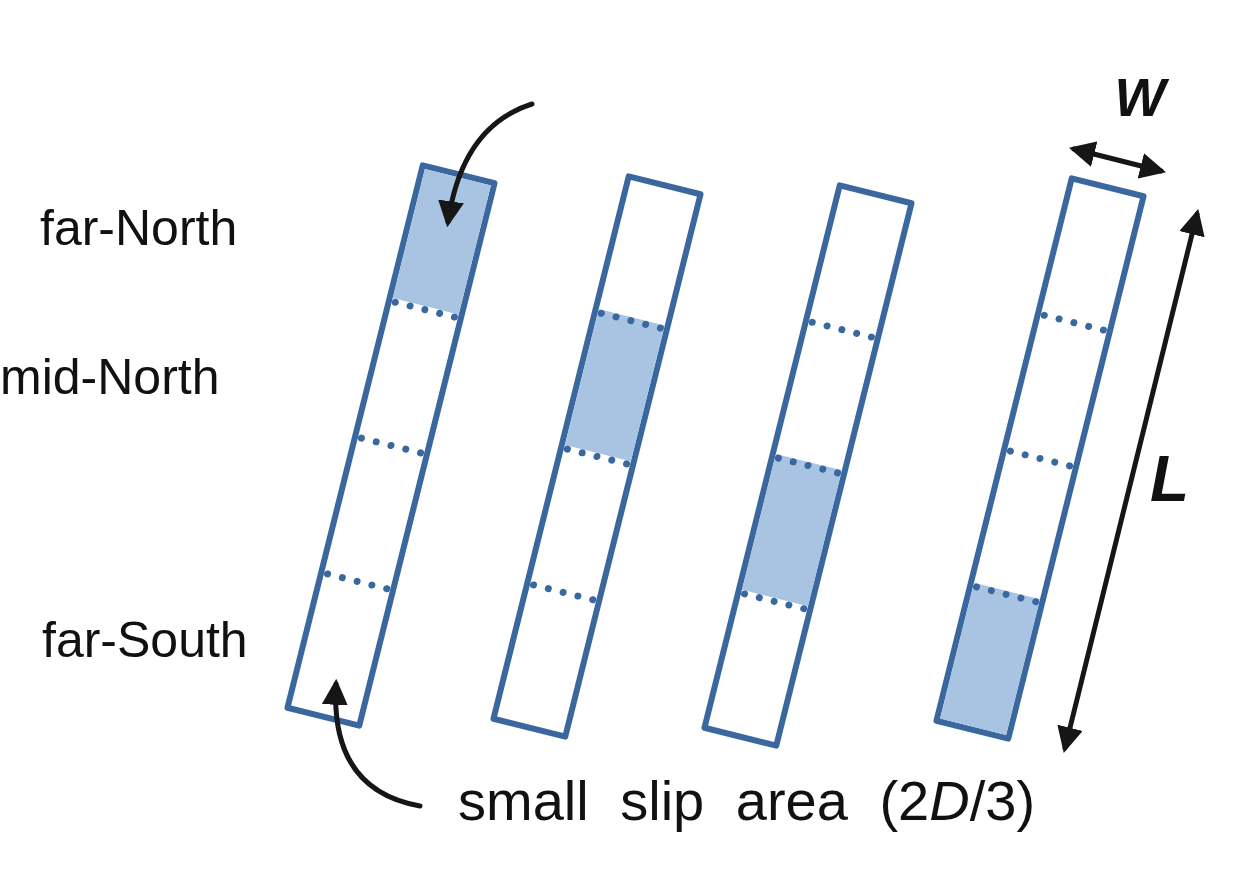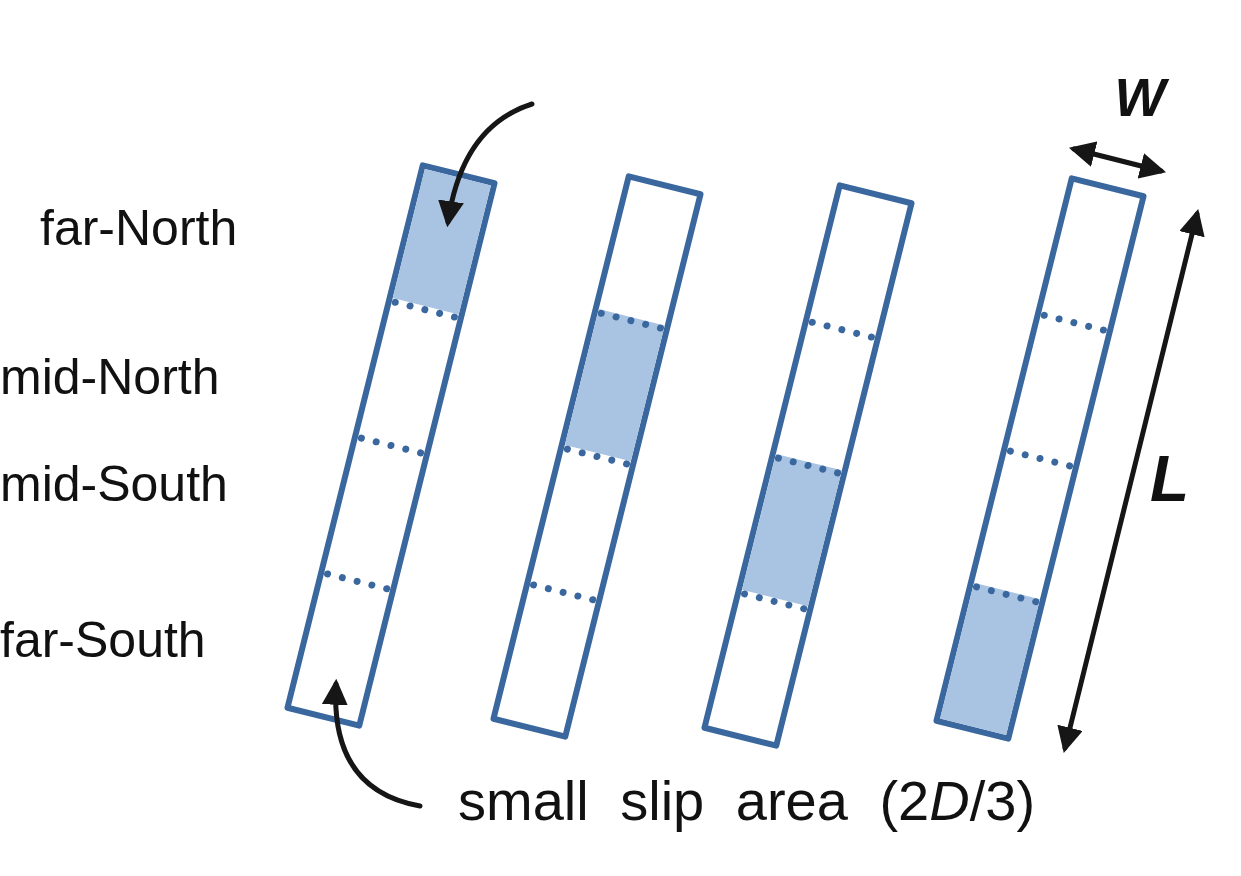--- a/index.html
+++ b/index.html
@@ -37,21 +37,21 @@
   .poslabel{
     position:absolute;
     font-size:50px;line-height:56px;
     text-align:left;
     white-space:nowrap;
     color:var(--text);
   }
   #lbl-far-north{left:40px;width:350px;top:200px;}
   #lbl-mid-north{left:0px;width:357px;top:338px;margin-top:11px;}
   #lbl-mid-south{left:0px;width:320px;top:456px;}
-  #lbl-far-south{left:0px;width:282px;top:612px;}
+  #lbl-far-south{left:0px;width:282px;top:612px;padding-left:42px;}
   .caption{
     position:absolute;
     font-size:56px;line-height:66px;
     word-spacing:16px;
     white-space:nowrap;
     color:var(--text);
   }
   #caption-large{left:546px;top:18px;}
   #caption-small{left:426px;top:768px;margin-left:32px;}
   .var{font-style:italic;}
@@ -94,21 +94,20 @@
 
   <div class="strip strip4">
     <div class="seg"></div>
     <div class="seg"></div>
     <div class="seg"></div>
     <div class="seg shaded"></div>
   </div>
 
   <div class="poslabel" id="lbl-far-north">far-North</div>
   <div class="poslabel" id="lbl-mid-north">mid-North</div>
-  <div class="poslabel" id="lbl-mid-south">mid-South</div>
   <div class="poslabel" id="lbl-far-south">far-South</div>
 
 
   <div class="caption" id="caption-small"><span>small slip area (2</span><span class="var">D</span><span>/3)</span></div>
 
   <div class="dimlabel" id="lbl-w">W</div>
   <div class="dimlabel" id="lbl-l">L</div>
 
   <svg id="arrow-layer" width="1241" height="876" viewBox="0 0 1241 876">
     <defs>

